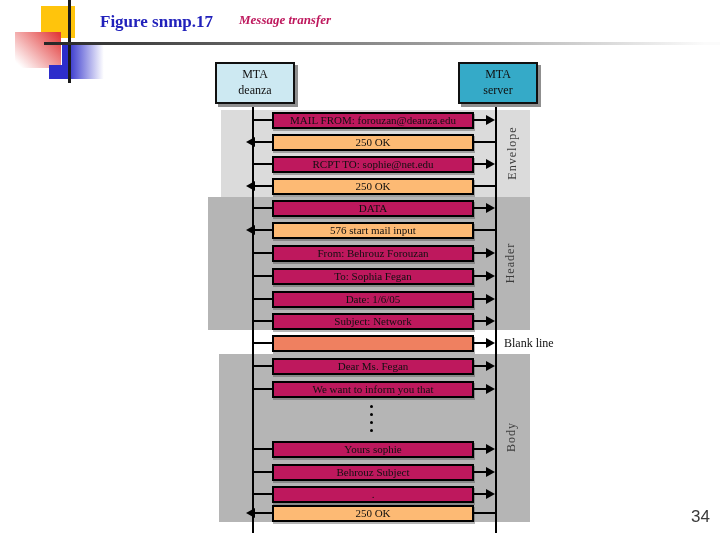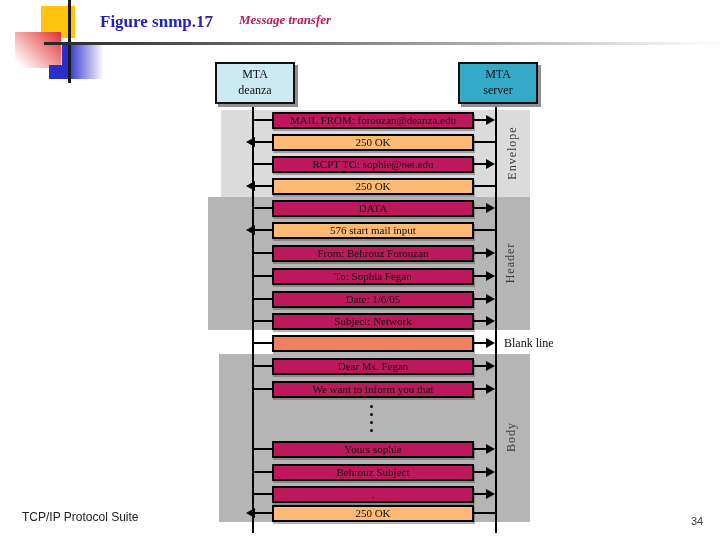--- a/index.html
+++ b/index.html
@@ -53,21 +53,21 @@
   .mbox.blank{background:#ef8060;}
 
   .blankline-label{position:absolute;left:492px;top:336px;font-size:12px;color:#101010;}
 
   
   .dots{position:absolute;left:358px;top:405px;}
   .dot{width:3px;height:3px;border-radius:50%;background:#000;margin-bottom:5px;}
 
   
   .footer-left{position:absolute;left:10px;top:510px;font-family:"Liberation Sans",sans-serif;font-size:12px;color:#222;}
-  .page-num{position:absolute;left:679px;top:507px;font-family:"Liberation Sans",sans-serif;font-size:11px;color:#3a3a3a;margin-top:8px;}
+  .page-num{position:absolute;left:679px;top:507px;font-family:"Liberation Sans",sans-serif;font-size:17px;color:#3a3a3a;}
 </style>
 </head>
 <body>
 
 <div class="slide">
 
   <div class="deco deco-yellow"></div>
   <div class="deco deco-red"></div>
   <div class="deco deco-blue"></div>
   <div class="deco deco-blue2"></div>
@@ -202,16 +202,15 @@
   </div>
   <div class="row" style="top:505px">
     <div class="ah ah-left"></div>
     <div class="shaft s-left-l"></div>
     <div class="mbox yellow">250 OK</div>
     <div class="shaft s-right-l"></div>
   </div>
 
   <div class="blankline-label">Blank line</div>
 
-  <div class="footer-left">TCP/IP Protocol Suite</div>
   <div class="page-num">34</div>
 
 </div>
 
 </body></html>

